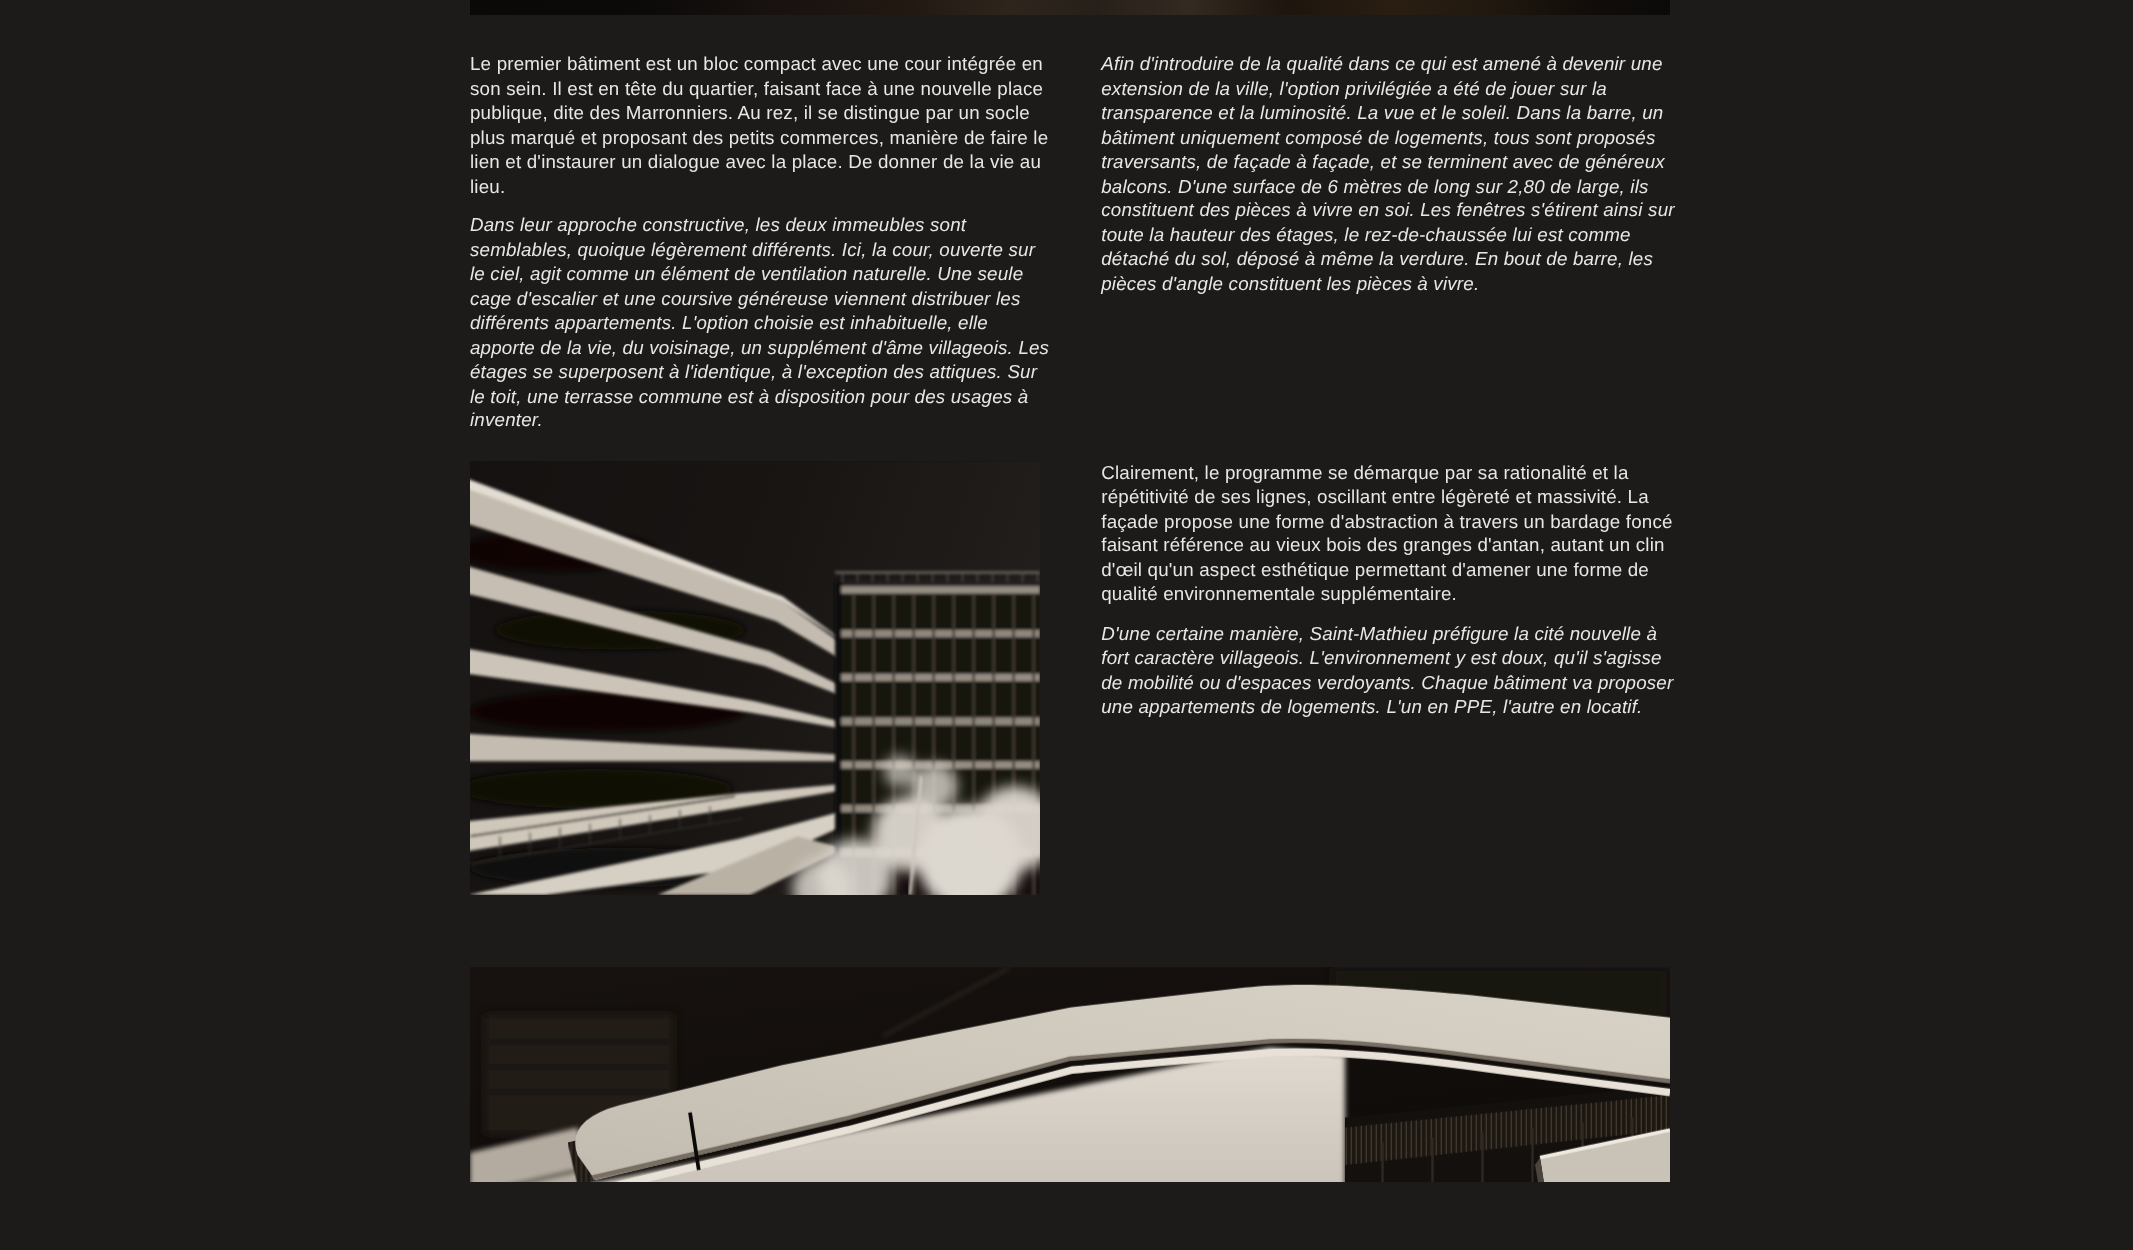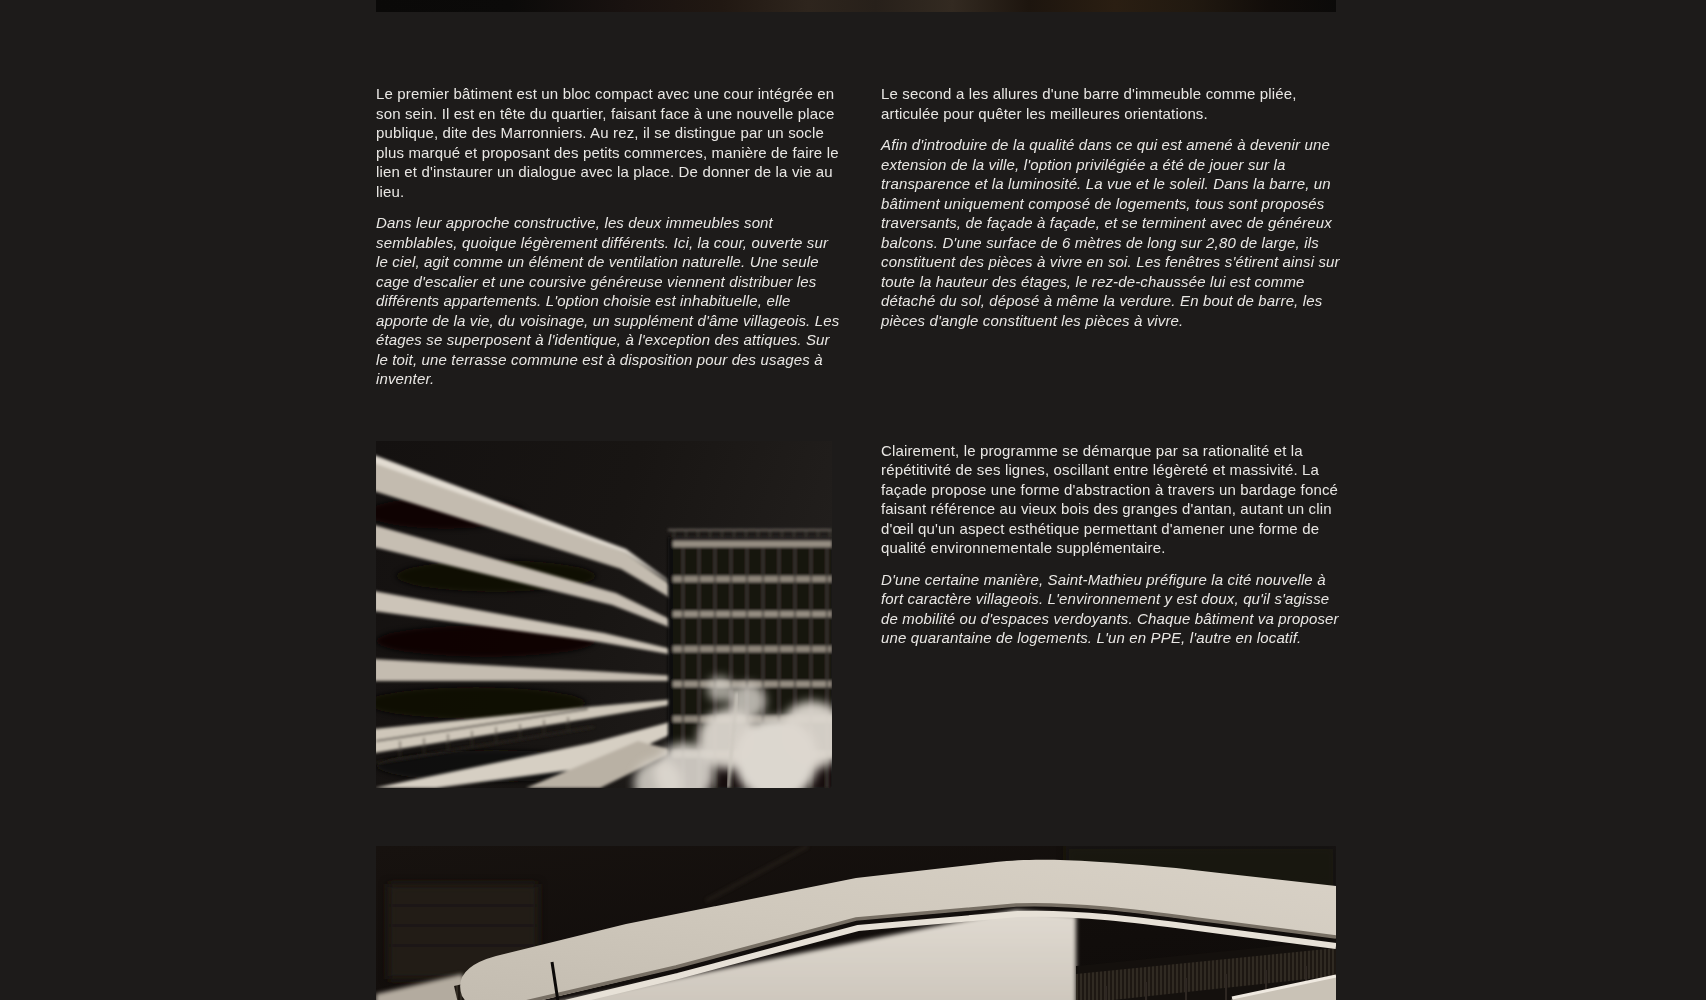--- a/index.html
+++ b/index.html
@@ -24,22 +24,22 @@
       #0a0908 0%, #0b0a09 14%, #191210 26%, #211812 36%,
       #2e251d 45%, #27201a 52%, #332a21 60%, #1d150e 68%,
       #2a1e12 77%, #211910 85%, #120d0a 93%, #0b0a09 100%);
   }
   .cols {
     display: grid;
     grid-template-columns: 456px 456px;
     column-gap: 49px;
     align-items: start;
   }
-  .intro-section { margin-top: 72px; }
-  .program-section { margin-top: 52px; }
+  .intro-section { margin-top: 30px; }
+  .program-section { margin-top: 22px; }
   .para {
     margin: 0 0 12px 0;
     color: #e9e7e4;
     font-size: 15px;
     line-height: 19.5px;
     letter-spacing: 0.15px;
     white-space: pre;
   }
   .para:last-child { margin-bottom: 0; font-style: italic; }
   .photo-frame {
@@ -78,22 +78,20 @@
 semblables, quoique légèrement différents. Ici, la cour, ouverte sur
 le ciel, agit comme un élément de ventilation naturelle. Une seule
 cage d'escalier et une coursive généreuse viennent distribuer les
 différents appartements. L'option choisie est inhabituelle, elle
 apporte de la vie, du voisinage, un supplément d'âme villageois. Les
 étages se superposent à l'identique, à l'exception des attiques. Sur
 le toit, une terrasse commune est à disposition pour des usages à
 inventer.</p>
       </div>
       <div>
-        <p class="para">Le second a les allures d'une barre d'immeuble comme pliée,
-articulée pour quêter les meilleures orientations.</p>
         <p class="para">Afin d'introduire de la qualité dans ce qui est amené à devenir une
 extension de la ville, l'option privilégiée a été de jouer sur la
 transparence et la luminosité. La vue et le soleil. Dans la barre, un
 bâtiment uniquement composé de logements, tous sont proposés
 traversants, de façade à façade, et se terminent avec de généreux
 balcons. D'une surface de 6 mètres de long sur 2,80 de large, ils
 constituent des pièces à vivre en soi. Les fenêtres s'étirent ainsi sur
 toute la hauteur des étages, le rez-de-chaussée lui est comme
 détaché du sol, déposé à même la verdure. En bout de barre, les
 pièces d'angle constituent les pièces à vivre.</p>
@@ -222,21 +220,21 @@
       <div>
         <p class="para">Clairement, le programme se démarque par sa rationalité et la
 répétitivité de ses lignes, oscillant entre légèreté et massivité. La
 façade propose une forme d'abstraction à travers un bardage foncé
 faisant référence au vieux bois des granges d'antan, autant un clin
 d'œil qu'un aspect esthétique permettant d'amener une forme de
 qualité environnementale supplémentaire.</p>
         <p class="para">D'une certaine manière, Saint-Mathieu préfigure la cité nouvelle à
 fort caractère villageois. L'environnement y est doux, qu'il s'agisse
 de mobilité ou d'espaces verdoyants. Chaque bâtiment va proposer
-une quarantaine de logements. L'un en PPE, l'autre en locatif.</p>
+une appartements de logements. L'un en PPE, l'autre en locatif.</p>
       </div>
     </div>
 
     <div class="bottom-photo">
       <svg width="960" height="340" viewBox="0 0 960 340" xmlns="http://www.w3.org/2000/svg">
         <defs>
           <linearGradient id="bbg" x1="0" y1="0" x2="0.4" y2="1">
             <stop offset="0" stop-color="#17120f"></stop>
             <stop offset="0.5" stop-color="#110d0b"></stop>
             <stop offset="1" stop-color="#0c0a08"></stop>

